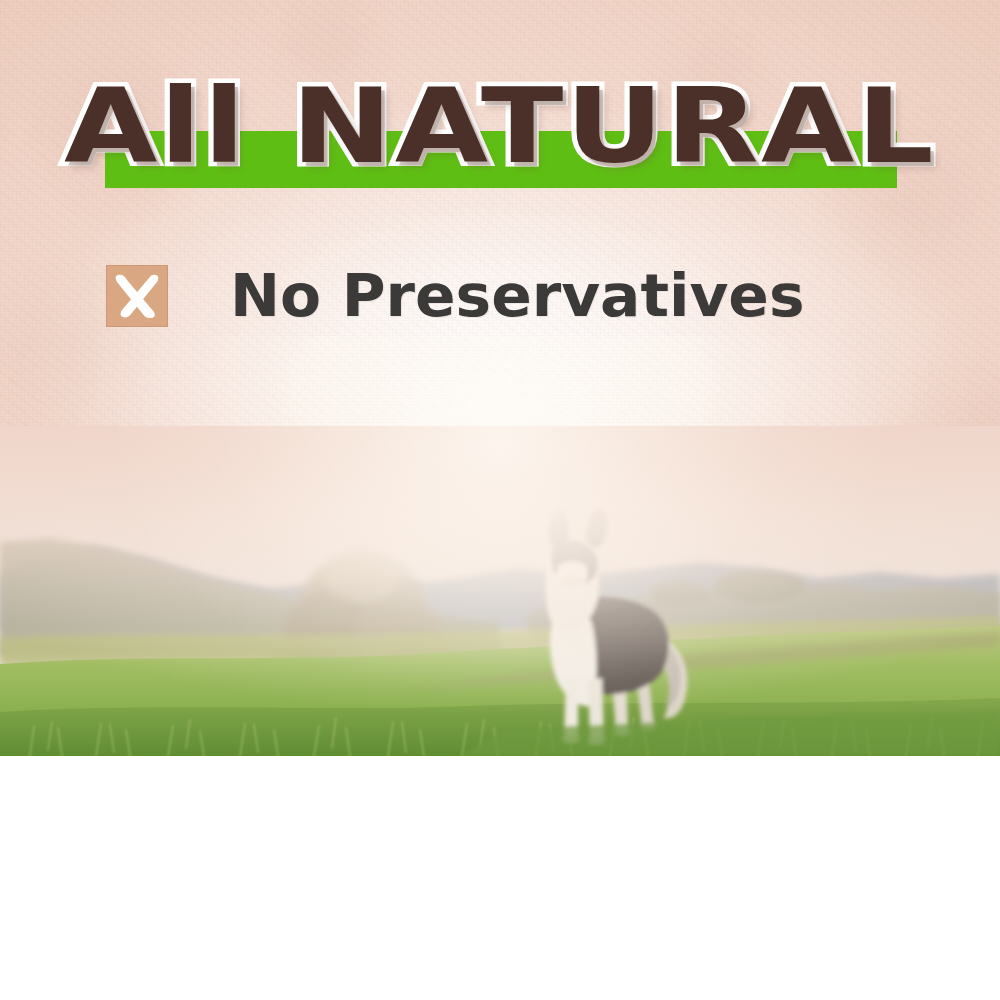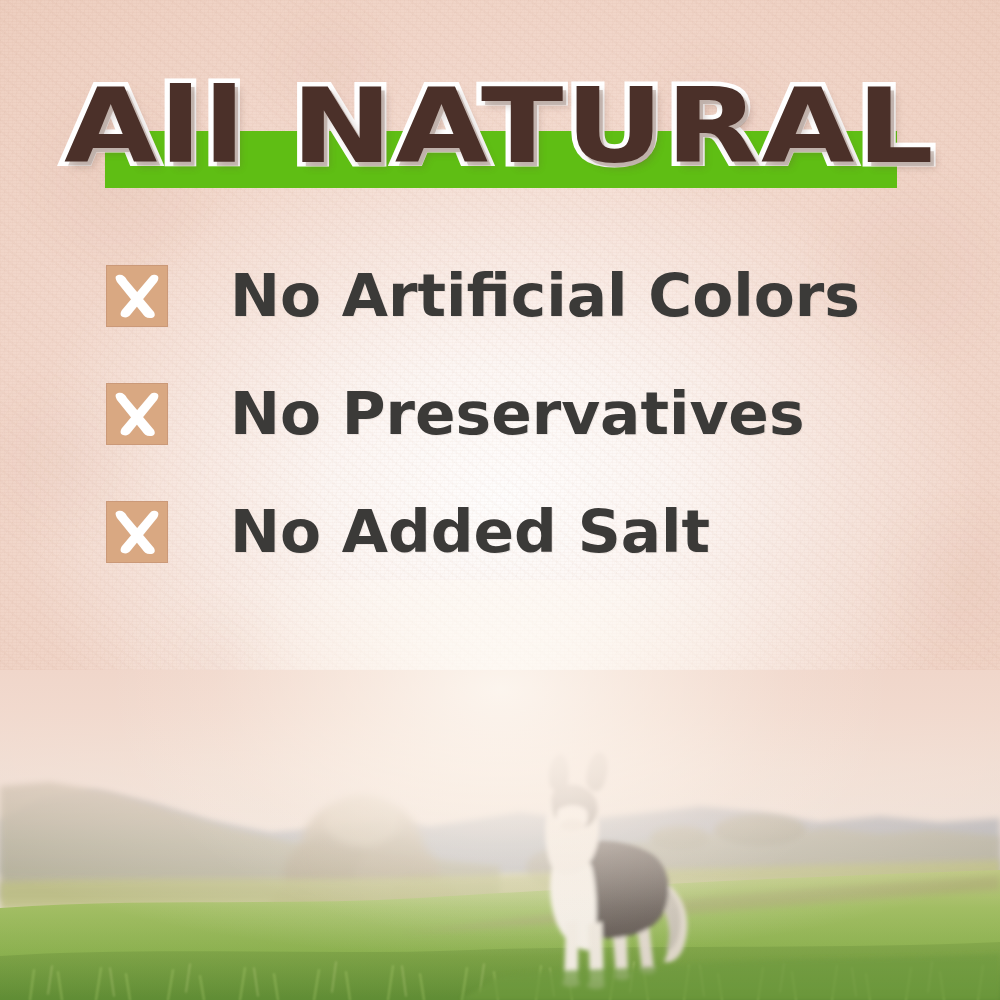--- a/index.html
+++ b/index.html
@@ -7,21 +7,21 @@
     padding: 0;
     background: #ffffff;
   }
   body {
     font-family: "Liberation Sans", sans-serif;
   }
 
   #poster {
     position: relative;
     width: 1000px;
-    height: 1000px;
+    height: 756px;
     overflow: hidden;
     background: #14b8a6;
   }
 
   
   .paper-base {
     position: absolute;
     inset: 0;
     background:
       radial-gradient(ellipse 62% 48% at 50% 50%,
@@ -402,46 +402,28 @@
   </div>
   <div class="sun-glow"></div>
 
   <div class="headline-wrap">
     <div class="green-band"></div>
     <div class="headline-text">All NATURAL</div>
   </div>
 
   <div class="claims">
 
-    <div class="claim-row">
-      <div class="claim-box">
-        <svg viewBox="0 0 62 62">
-          <path d="M12,10 C16,9 19,11 21,15 L48,47 C50,51 48,53 44,53 C40,53 38,51 36,48 L11,17 C9,13 9,11 12,10 Z" fill="#ffffff"></path>
-          <path d="M50,10 C53,11 53,14 51,17 L25,49 C23,52 20,53 17,52 C14,51 14,48 16,45 L43,13 C45,10 47,9 50,10 Z" fill="#ffffff"></path>
-        </svg>
-      </div>
-      <div class="claim-label">No Artificial Colors</div>
-    </div>
 
 
     <div class="claim-row">
       <div class="claim-box">
         <svg viewBox="0 0 62 62">
           <path d="M12,10 C16,9 19,11 21,15 L48,47 C50,51 48,53 44,53 C40,53 38,51 36,48 L11,17 C9,13 9,11 12,10 Z" fill="#ffffff"></path>
           <path d="M50,10 C53,11 53,14 51,17 L25,49 C23,52 20,53 17,52 C14,51 14,48 16,45 L43,13 C45,10 47,9 50,10 Z" fill="#ffffff"></path>
         </svg>
       </div>
       <div class="claim-label">No Preservatives</div>
     </div>
 
-    <div class="claim-row">
-      <div class="claim-box">
-        <svg viewBox="0 0 62 62">
-          <path d="M12,10 C16,9 19,11 21,15 L48,47 C50,51 48,53 44,53 C40,53 38,51 36,48 L11,17 C9,13 9,11 12,10 Z" fill="#ffffff"></path>
-          <path d="M50,10 C53,11 53,14 51,17 L25,49 C23,52 20,53 17,52 C14,51 14,48 16,45 L43,13 C45,10 47,9 50,10 Z" fill="#ffffff"></path>
-        </svg>
-      </div>
-      <div class="claim-label">No Added Salt</div>
-    </div>
 
   </div>
 
 </div>
 
 </body></html>

